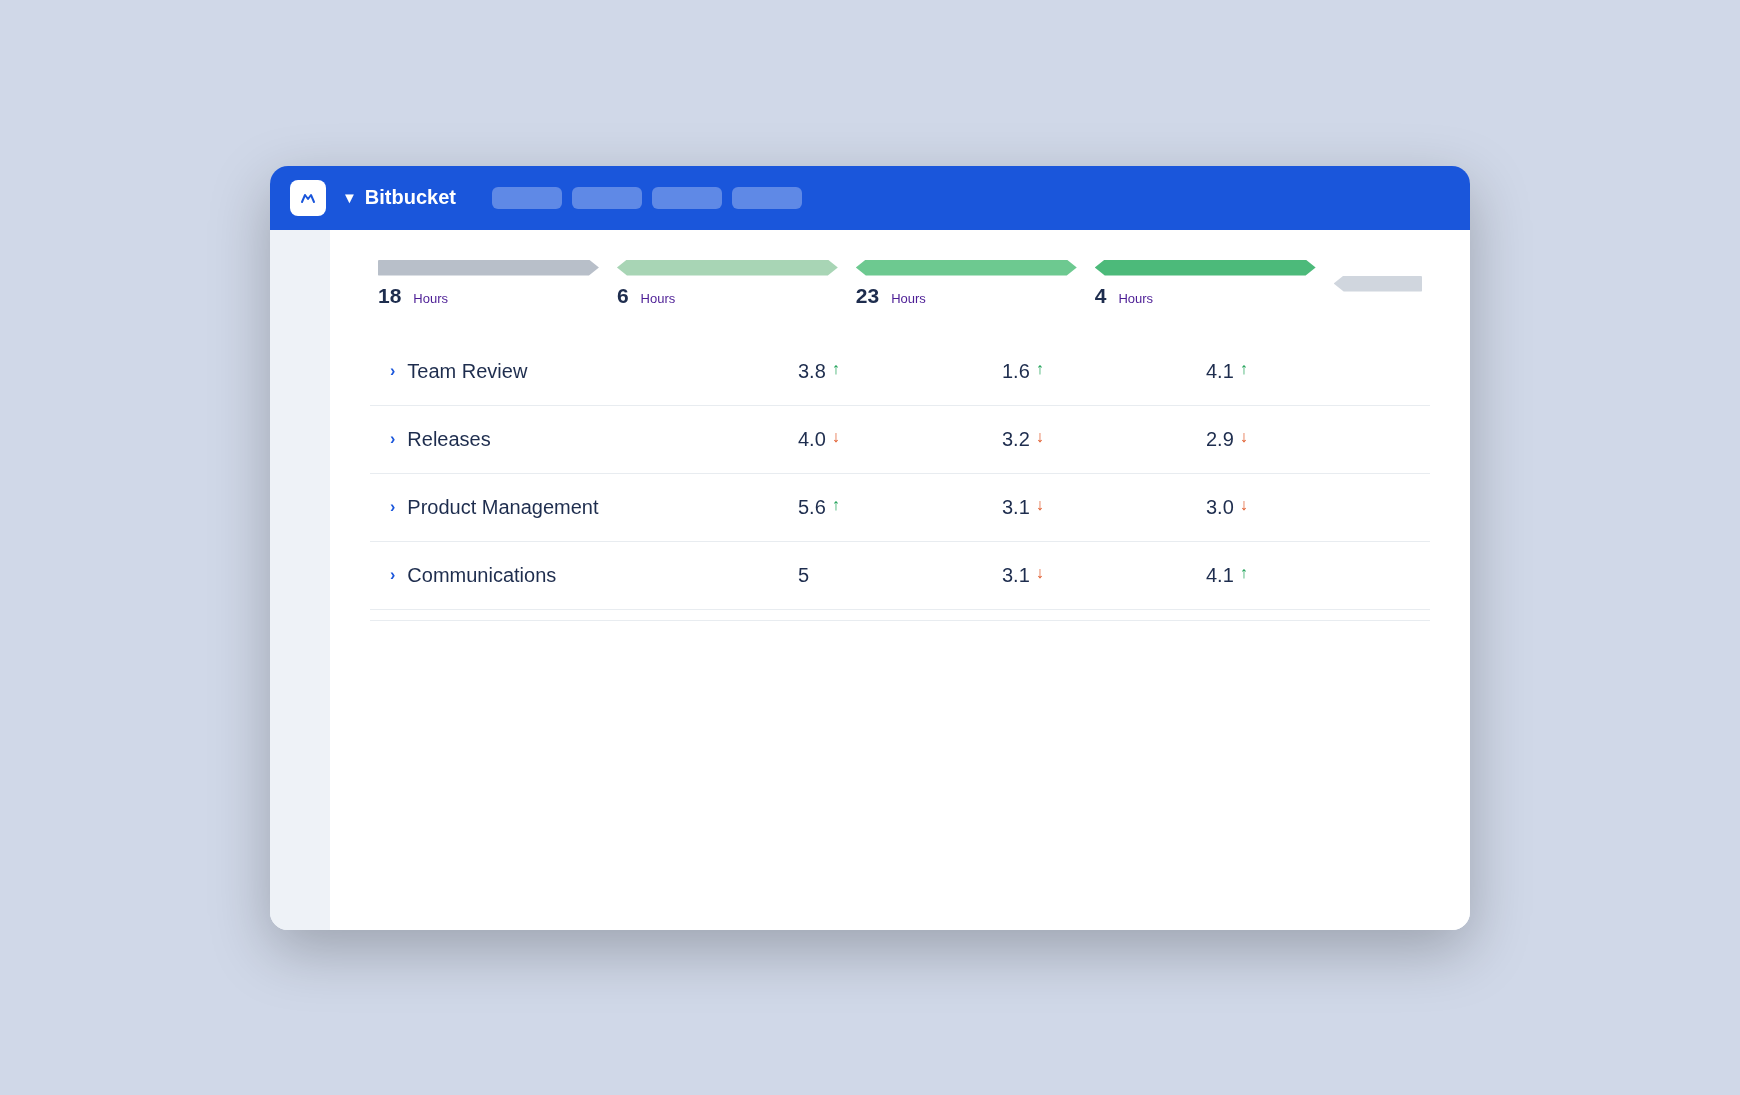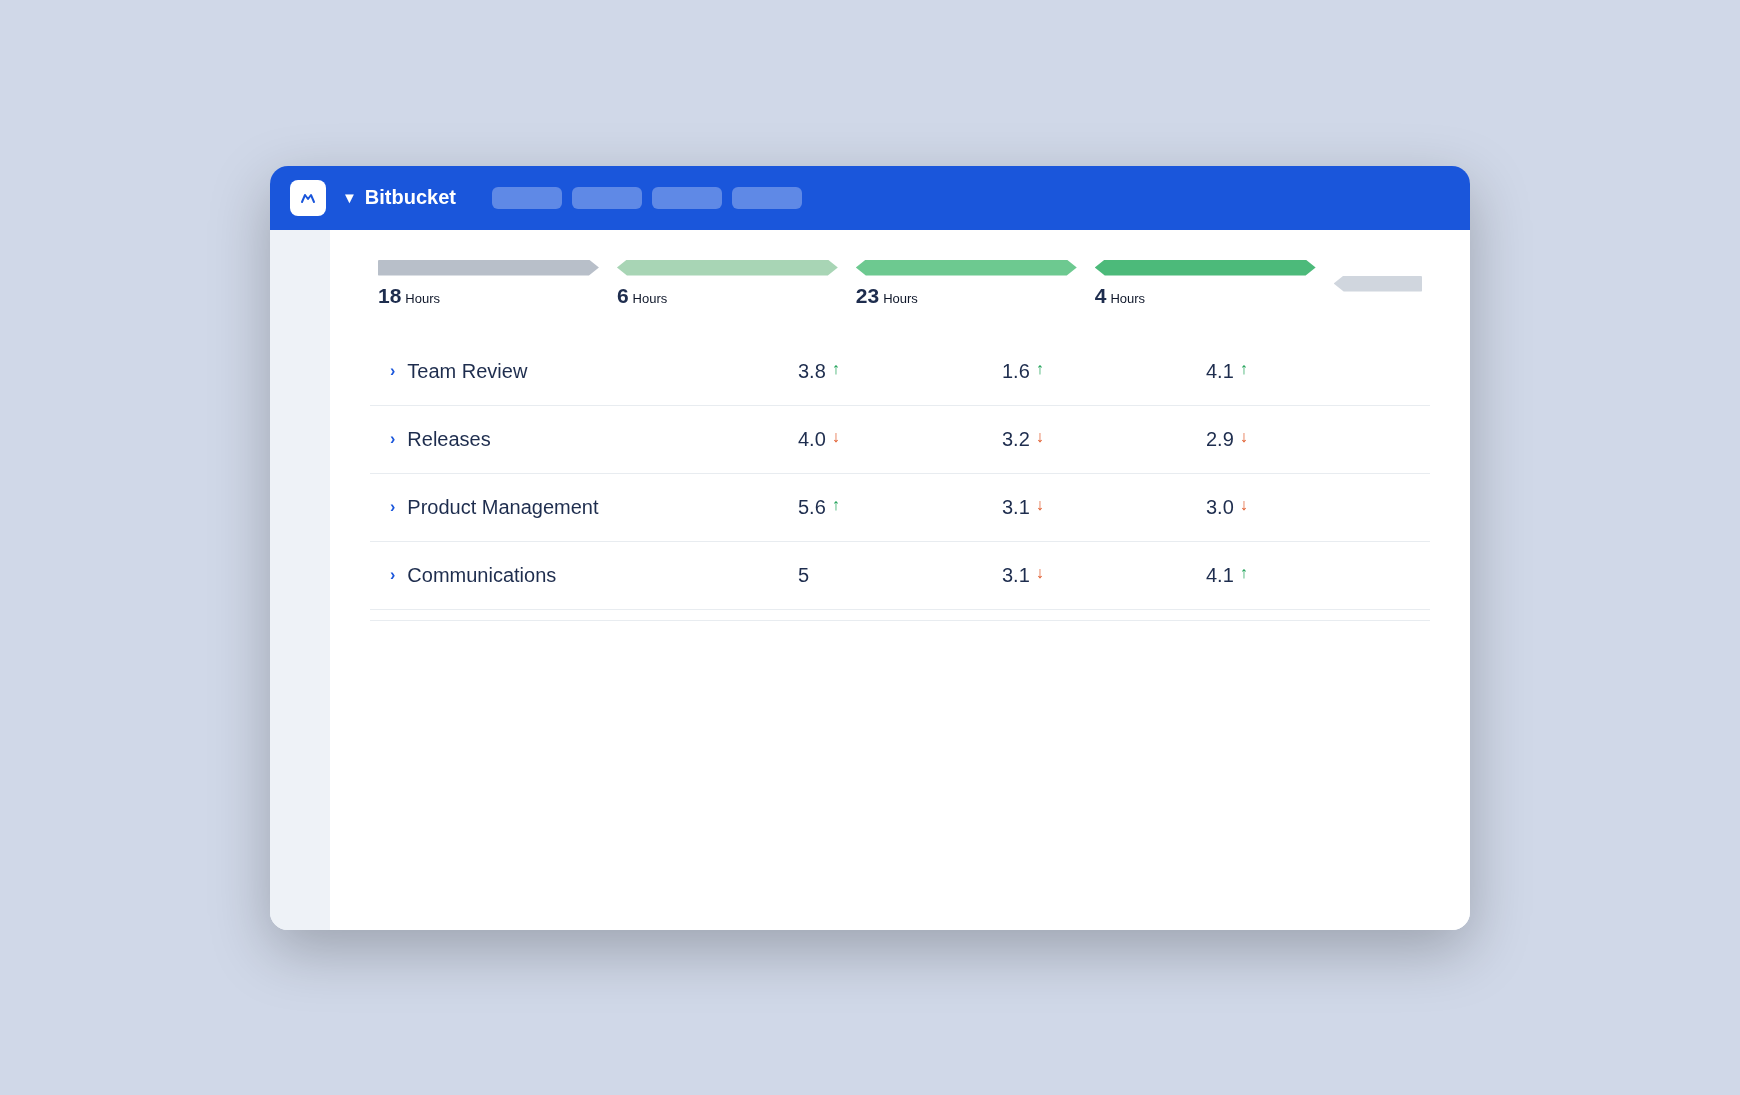--- a/index.html
+++ b/index.html
@@ -155,32 +155,32 @@
     .chevron-bar {
       height: 16px;
       border-radius: 1px;
       position: relative;
     }
 
     .step-info {
       margin-top: 8px;
       display: flex;
       align-items: baseline;
-      gap: 4px;
+      gap: 12px;
     }
 
     .step-num {
       font-size: 21px;
       font-weight: 800;
       color: #1e2d4e;
     }
 
     .step-unit {
       font-size: 13px;
-      color: #0f172a;
+      color: #4c1d95;
     }
   </style>
 </head>
 <body>
 
 <div class="browser-window">
 
   <div class="browser-toolbar">
     <div class="browser-logo">
       <svg width="20" height="20" viewBox="0 0 20 20" fill="none">

